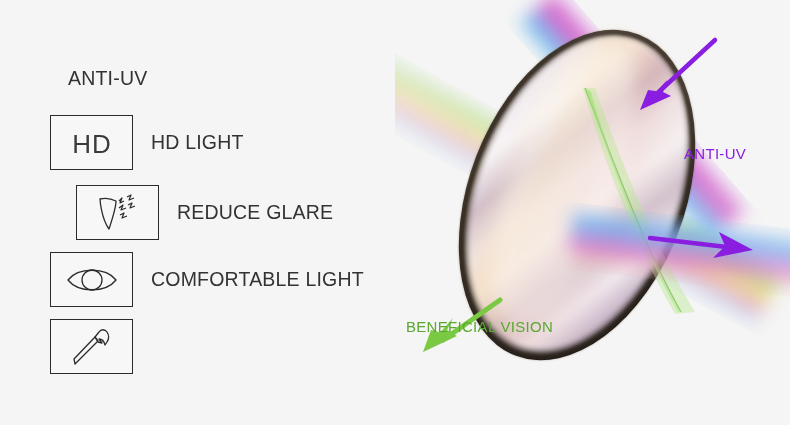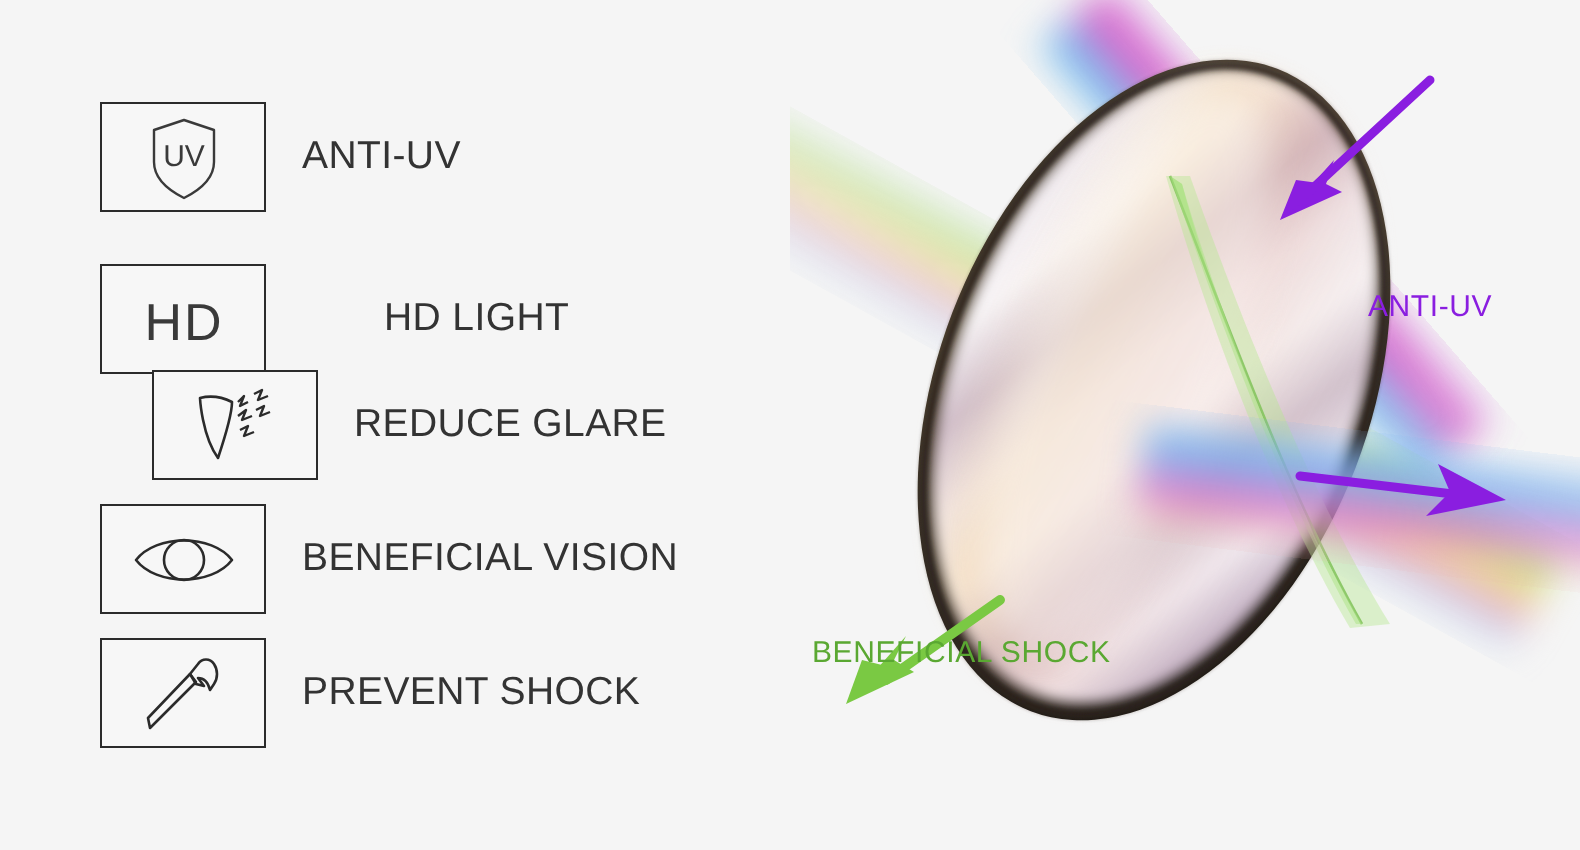--- a/index.html
+++ b/index.html
@@ -98,30 +98,24 @@
   }
 </style>
 </head>
 <body>
 
 <div id="stage">
 
   <div id="feature-list">
 
     <div class="feature-row" style="top:0px;">
-      <div class="icon-box">
-        <svg width="46" height="46" viewBox="0 0 46 46">
-          <path d="M23 4 L38 9 L38 25 C38 33 31 39 23 43 C15 39 8 33 8 25 L8 9 Z" fill="none" stroke="#3a3a3a" stroke-width="1.2" stroke-linejoin="round"></path>
-          <text class="uv-text" x="23" y="27" text-anchor="middle">UV</text>
-        </svg>
-      </div>
       <div class="feature-label">ANTI-UV</div>
     </div>
 
-    <div class="feature-row" style="top:81px;gap:41px;">
+    <div class="feature-row" style="top:64px;">
       <div class="icon-box">
         <svg width="60" height="40" viewBox="0 0 60 40">
           <text class="hd-text" x="30" y="30" text-anchor="middle">HD</text>
         </svg>
       </div>
       <div class="feature-label">HD LIGHT</div>
     </div>
 
     <div class="feature-row" style="top:134px;margin-left:26px;">
       <div class="icon-box">
@@ -139,34 +133,33 @@
       <div class="feature-label">REDUCE GLARE</div>
     </div>
 
     <div class="feature-row" style="top:201px;">
       <div class="icon-box">
         <svg width="56" height="34" viewBox="0 0 56 34">
           <path d="M4 17 C14 4 42 4 52 17 C42 30 14 30 4 17 Z" fill="none" stroke="#2b2b2b" stroke-width="1.3" stroke-linejoin="round"></path>
           <circle cx="28" cy="17" r="10" fill="none" stroke="#2b2b2b" stroke-width="1.3"></circle>
         </svg>
       </div>
-      <div class="feature-label">BENEFICIAL VISION</div>
+      <div class="feature-label">COMFORTABLE LIGHT</div>
     </div>
 
     <div class="feature-row" style="top:268px;">
       <div class="icon-box">
         <svg width="48" height="44" viewBox="0 0 48 44">
 
           <path d="M7 39 L10 36 L30 16 L27 12 L6 34 Z" fill="none" stroke="#2b2b2b" stroke-width="1.3" stroke-linejoin="round"></path>
 
           <path d="M27 12 L31 7 C33 4 37 4 39 7 C41 10 41 14 39 17 L37 20
                    C36 16 34 14 31 14 L34 18 L30 17 Z" fill="none" stroke="#2b2b2b" stroke-width="1.3" stroke-linejoin="round"></path>
         </svg>
       </div>
-      <div class="feature-label">PREVENT SHOCK</div>
     </div>
   </div>
 
   <div id="illustration">
     <svg width="395" height="425" viewBox="0 0 395 425">
       <defs>
 
         <filter id="softBlur" x="-40%" y="-40%" width="180%" height="180%">
           <feGaussianBlur stdDeviation="6"></feGaussianBlur>
         </filter>
@@ -317,15 +310,15 @@
       <g>
         <line x1="105" y1="300" x2="48" y2="340" stroke="#7ac943" stroke-width="5" stroke-linecap="round"></line>
         <path d="M28 352 L62 336 L52 330 L58 318 Z" fill="#7ac943"></path>
         <path d="M28 352 L36 330 L52 334 Z" fill="#7ac943"></path>
       </g>
     </svg>
   </div>
 
   <div class="callout" id="label-anti-uv">ANTI-UV</div>
 
-  <div class="callout" id="label-beneficial-light">BENEFICIAL SHOCK</div>
+  <div class="callout" id="label-beneficial-light">BENEFICIAL VISION</div>
 
 </div>
 
 </body></html>

